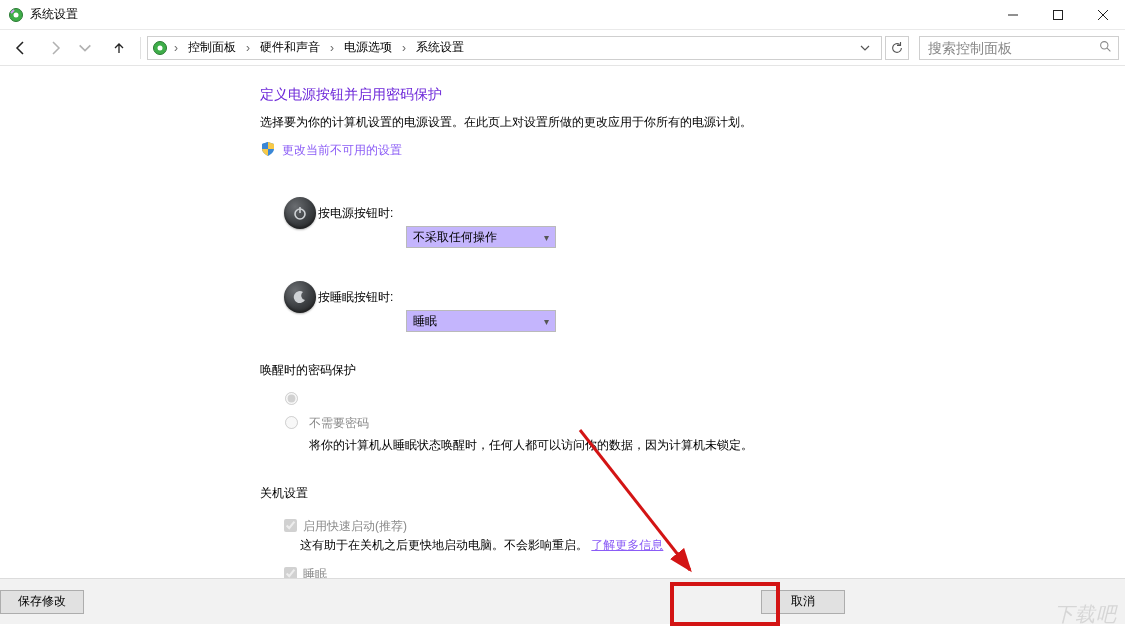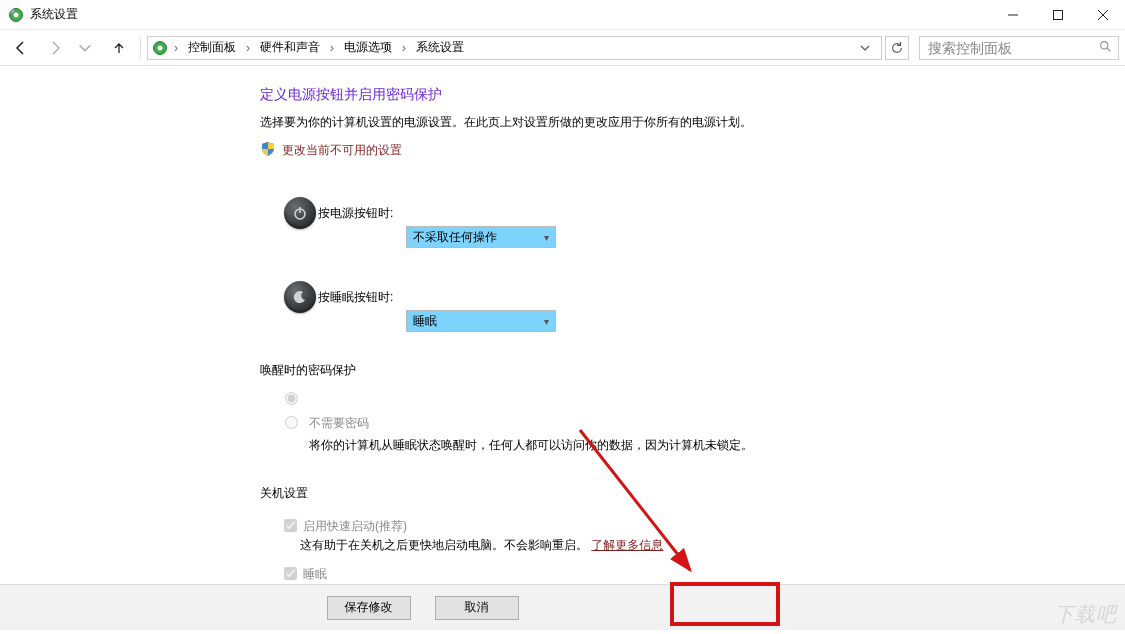--- a/index.html
+++ b/index.html
@@ -53,47 +53,47 @@
   .mag { color:#888; }
   
   .content {
     position:absolute; left:0; right:0; top:66px; bottom:46px; overflow:hidden;
     padding: 20px 0 0 260px;
   }
   .content-inner { width: 650px; }
   h1.heading { font-size:14px; font-weight:400; color:#6d28d9; margin:0 0 10px 0; }
   .subtext { margin:0 0 10px 0; }
   .shield-link { display:flex; align-items:center; gap:6px; margin-bottom:18px; }
-  .link { color:#7f1d1d; text-decoration:none; cursor:default; }
+  .link { color:#8b5cf6; text-decoration:none; cursor:default; }
   .link.underline { text-decoration:underline; }
   .section-title { margin:0 0 12px 0; }
   .powerrow { display:flex; align-items:center; gap:2px; margin:0 0 14px 24px; }
   .powericon { width:32px; height:32px; border-radius:50%; background: radial-gradient(circle at 35% 30%, #6a6d71 0%, #3a3d40 55%, #222 100%); display:flex; align-items:center; justify-content:center; box-shadow: inset 0 -2px 3px rgba(0,0,0,.4), 0 1px 2px rgba(0,0,0,.3); }
   .powericon svg { width:16px; height:16px; }
   .power-label { width:86px; }
   .selectbox {
-    width:150px; height:22px; border:1px solid #bababa; background:#7dd3fc;
+    width:150px; height:22px; border:1px solid #bababa; background:#c4b5fd;
     display:flex; align-items:center; justify-content:space-between; padding:0 6px;margin-top:48px;
   }
   .selectbox .dd { color:#555; font-size:10px; }
   .section2 { margin-top:30px; }
   .radio-group { margin-left:20px; }
   .radio-item { display:flex; align-items:flex-start; gap:8px; margin-bottom:10px; }
   .radio { width:13px; height:13px; margin-top:1px; accent-color:#888;}
   .disabled-text { color:#8a8a8a; }
   .radio-desc { margin:4px 0 0 0; max-width:520px; line-height:1.6; }
   .section3 { margin-top:30px; }
   .checkgroup { margin-left:20px; }
   .checkitem { margin-bottom:8px; }
   .cb { accent-color:#888; margin-right:6px; position:relative; top:2px;}
   .cb-desc { margin:2px 0 0 20px; }
   
   .footer {
-    position:absolute; left:0; right:0; bottom:4px; height:46px;
-    display:flex; align-items:center; justify-content:center; gap:24px;
+    position:absolute; left:0; right:0; bottom:10px; height:46px;
+    display:flex; align-items:center; justify-content:space-between; gap:24px;
     padding-right:280px;
     background:#f2f2f2; border-top:1px solid #dcdcdc;
   }
   .btn {
     min-width:84px; height:24px; border:1px solid #adadad; background:#e1e1e1;
     display:flex; align-items:center; justify-content:center; padding:0 12px;
   }
   
   .red-box { position:absolute; border:4px solid #d31414; pointer-events:none; }
   .arrow-svg { position:absolute; pointer-events:none; }

